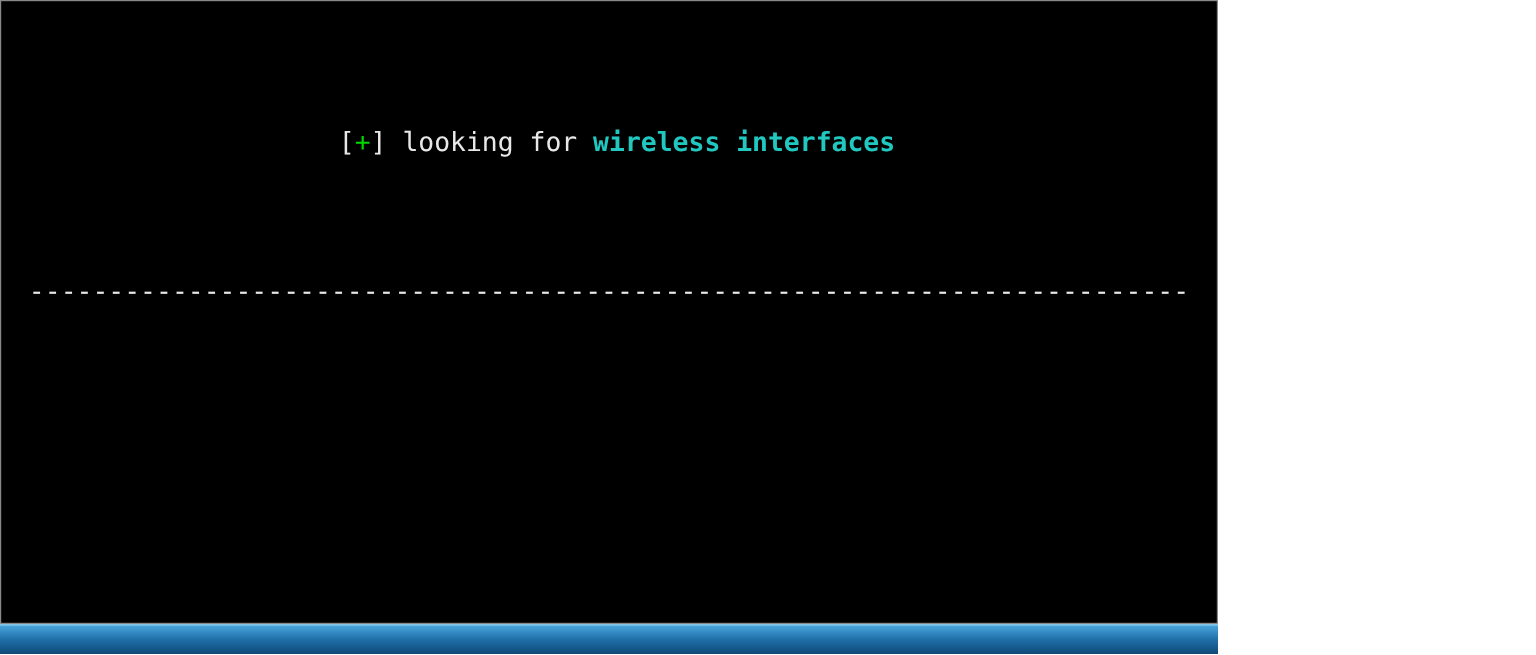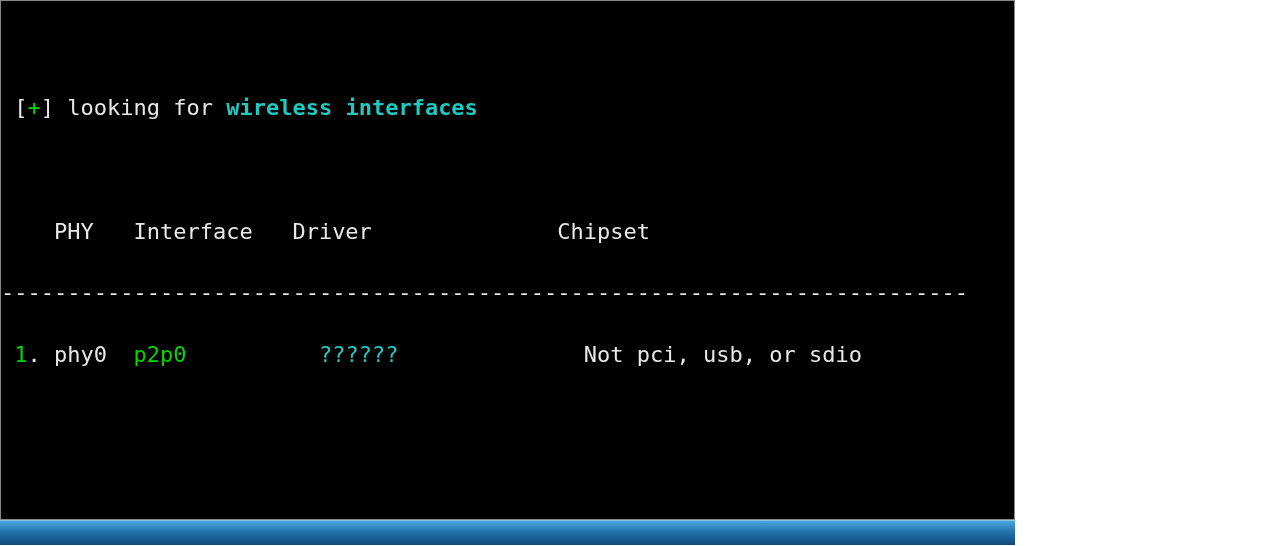--- a/index.html
+++ b/index.html
@@ -7,46 +7,45 @@
       background: #fff;
       font-family: "DejaVu Sans Mono", "Courier New", monospace;
       font-size: 22px;
       line-height: 1.4;
     }
     .terminal {
       background: #000;
       color: #e8e8e8;
       width: 1015px;
       height: 520px;
-      padding: 0;
+      padding: 12px;
       white-space: pre;
       overflow: hidden;
       border: 1px solid #888;
+      text-align: center;
     }
     .taskbar {
       width: 1015px;
       height: 25px;
       background: linear-gradient(to bottom, #4aa6de 0%, #1f6fa8 50%, #0f4978 100%);
       border-top: 1px solid #7fc6e8;
     }
     .green { color: #00d700; }
     .cyan { color: #20c8c0; }
     .cyanbold { color: #20c8c0; font-weight: bold; }
     .line { display: block; }
   </style>
 </head>
 <body>
 
 <div class="terminal">
 <span class="line"> </span>
 <span class="line"><span> [</span><span class="green">+</span><span>] </span><span>looking for </span><span class="cyanbold">wireless interfaces</span></span>
 <span class="line"> </span>
-<span class="line">    PHY   Interface   Driver              Chipset</span>
 <span class="line">-------------------------------------------------------------------------</span>
-<span class="line"><span class="green"> 1</span><span>. </span><span>phy0</span><span>  </span><span class="green">p2p0 </span><span>         </span><span class="cyan">??????</span><span>              </span><span>Not pci, usb, or sdio</span></span>
 <span class="line"> </span>
 
 
 
 
 
 
 
 
 

